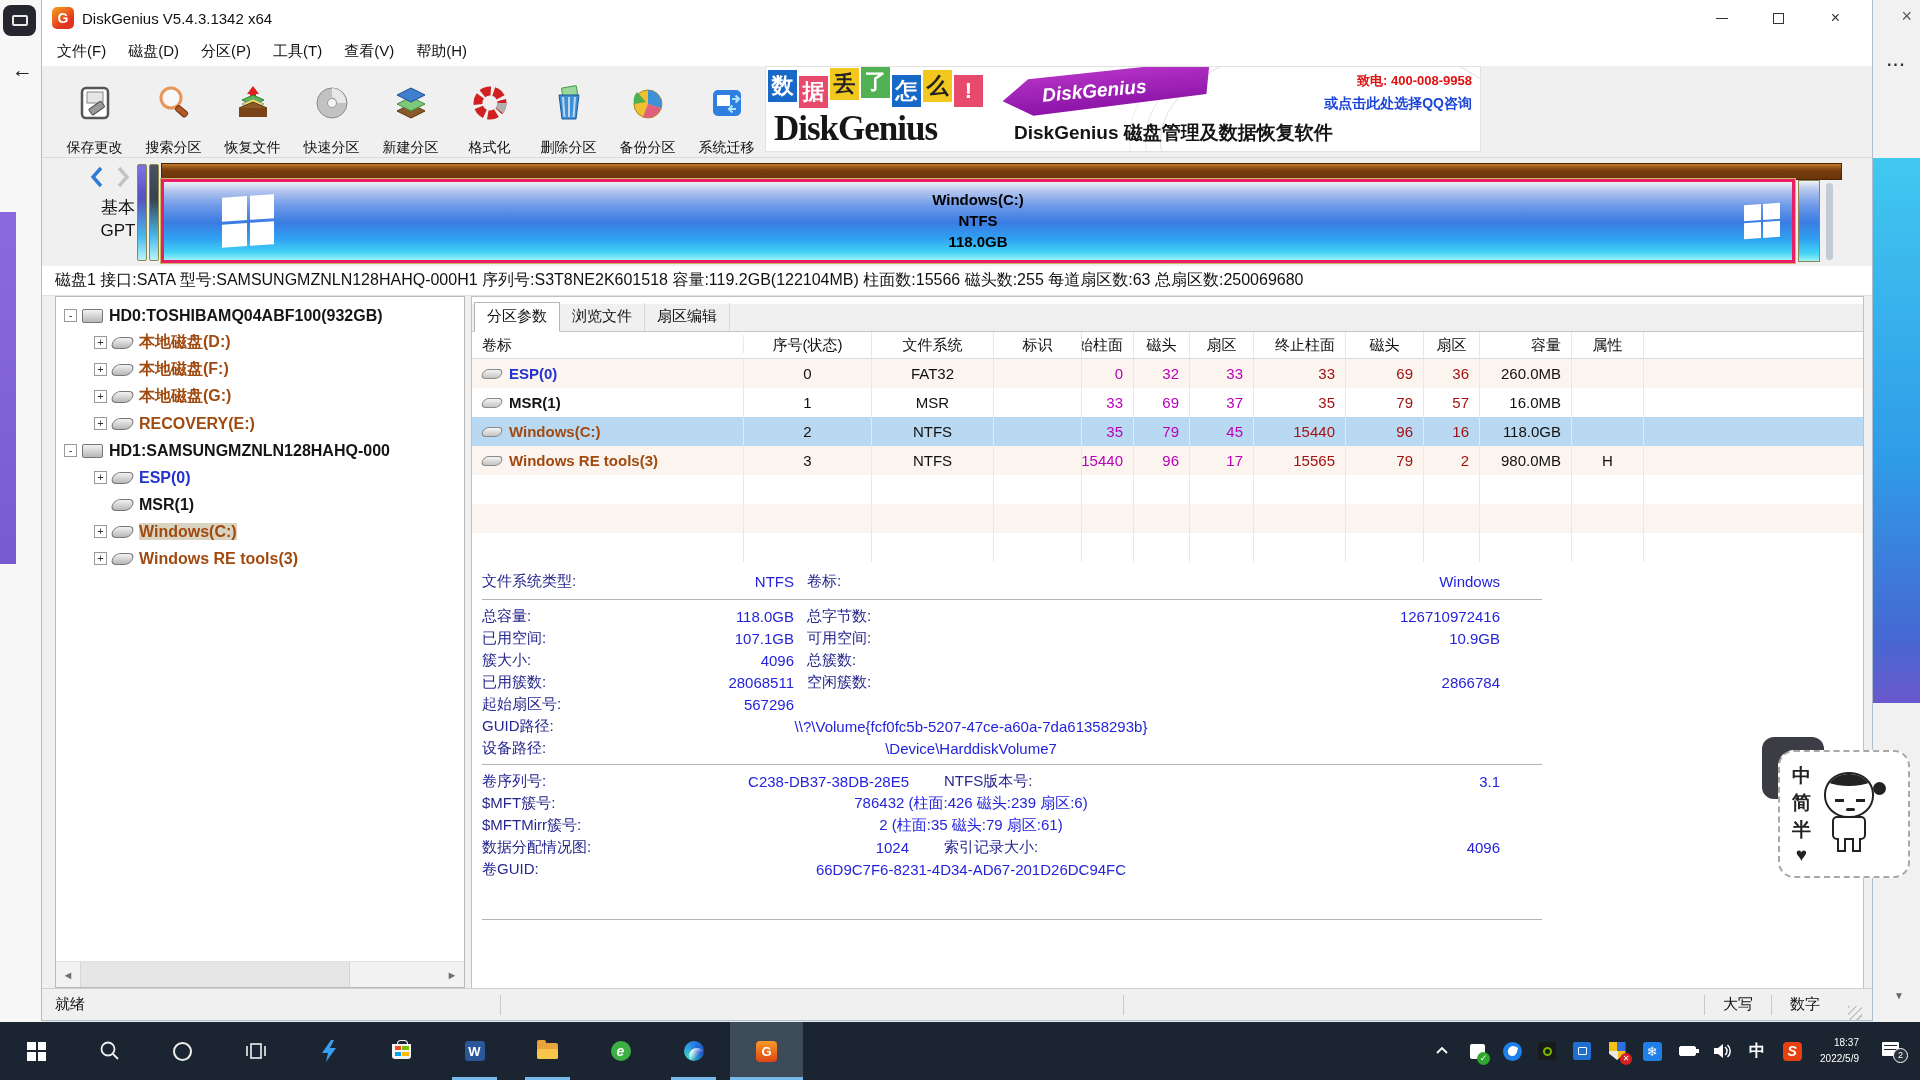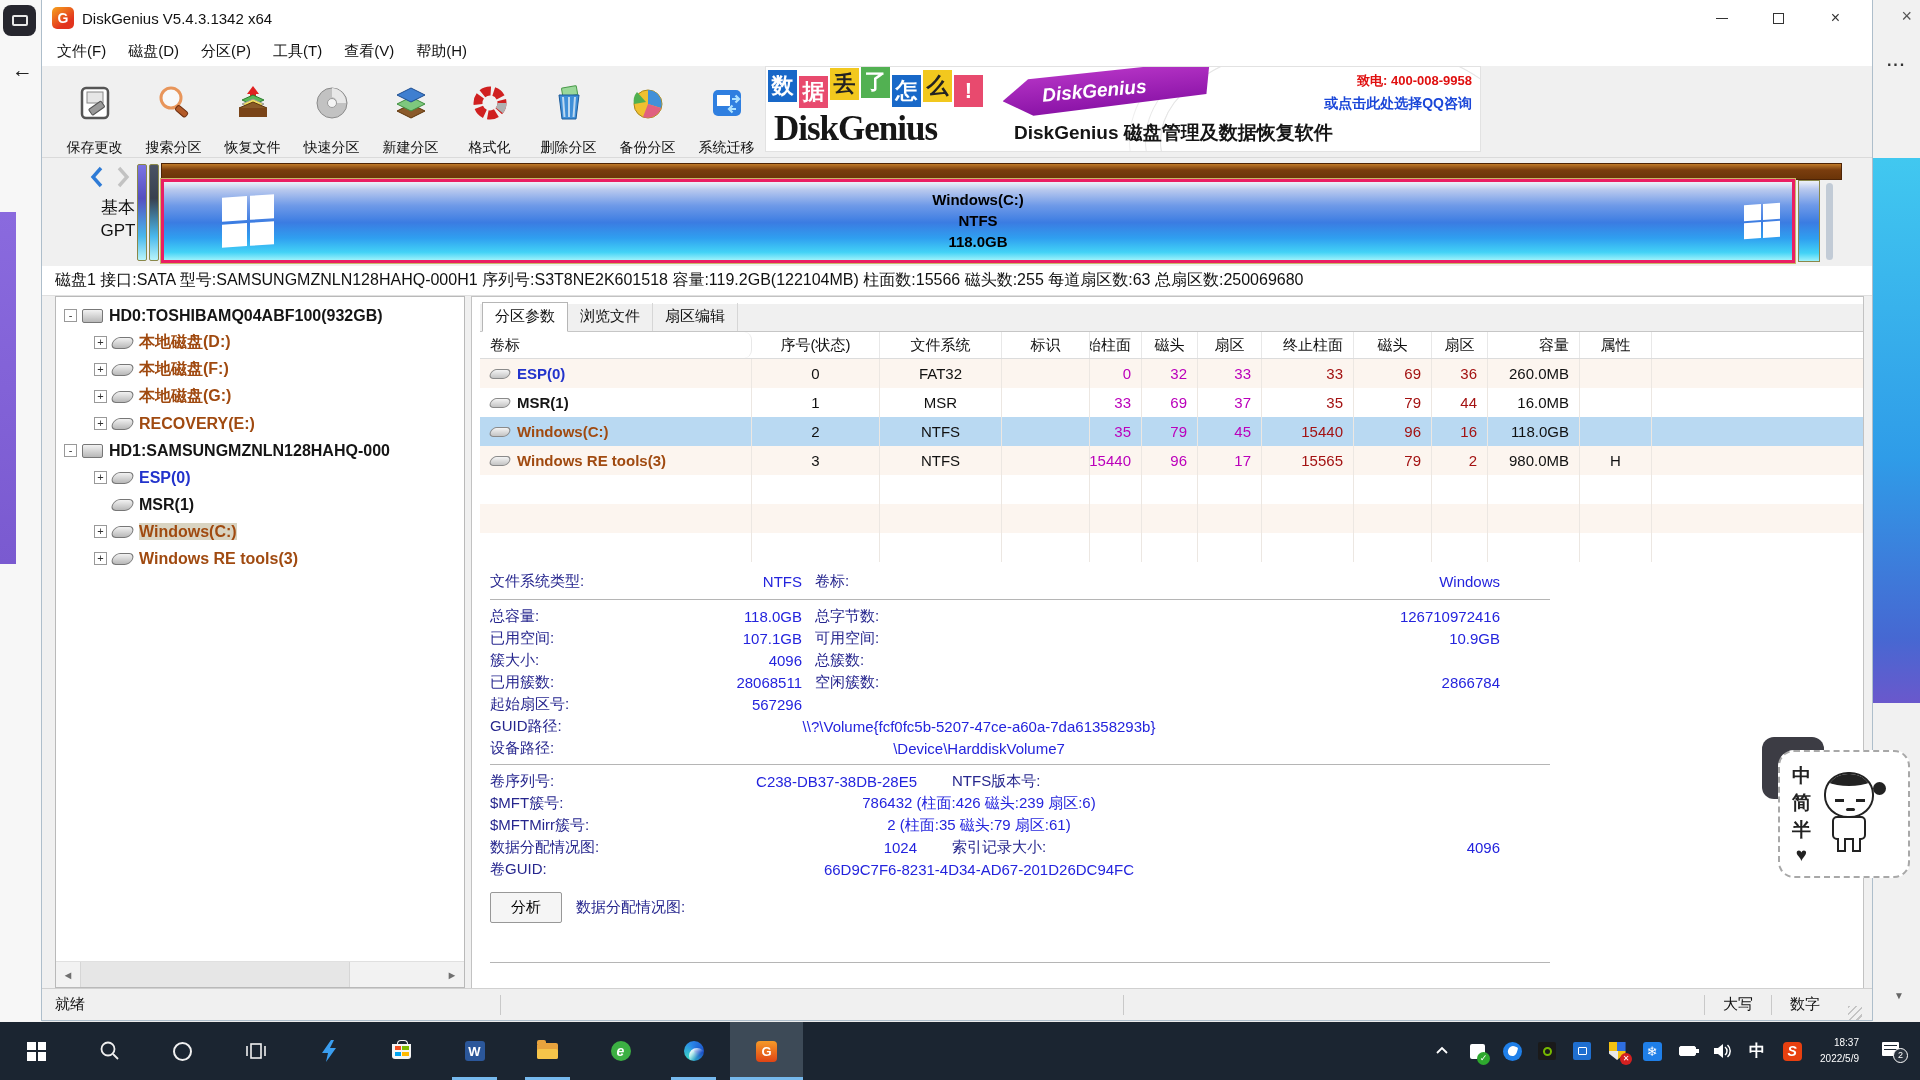--- a/index.html
+++ b/index.html
@@ -105,21 +105,21 @@
   .tlabel{font-weight:bold;font-size:16px;white-space:nowrap;}
   .x-black{color:#151515;}.x-brown{color:#a04a10;}.x-blue{color:#2233cc;}
   .x-sel{background:#d9d4c2;}
   .hscroll{position:absolute;left:0;right:0;bottom:0;height:26px;background:#f2f2f2;
     border-top:1px solid #e0e0e0;display:flex;align-items:center;}
   .harrow{width:24px;text-align:center;color:#707070;font-size:11px;flex:none;}
   .hthumb{height:100%;width:270px;background:#e6e6e6;border-left:1px solid #d6d6d6;border-right:1px solid #d6d6d6;}
   .htrack{flex:1;}
 
   .rightpanel{width:1393px;margin-left:6px;background:#fff;border:1px solid #c2c2c2;border-bottom:none;
-    display:flex;flex-direction:column;overflow:hidden;padding-top:7px;flex:none;padding-left:8px;}
+    display:flex;flex-direction:column;overflow:hidden;padding-top:7px;flex:none;}
   .tabstrip{display:flex;align-items:flex-end;background:#f0f0f0;height:28px;
     border-bottom:1px solid #c6c6c6;padding-left:2px;}
   .tab{padding:4px 12px 5px;font-size:15px;border-right:1px solid #d6d6d6;}
   .tab.x-active{background:#fff;border:1px solid #b6b6b6;border-bottom:1px solid #fff;margin-bottom:-1px;}
 
   .trow{display:grid;grid-template-columns:272px 128px 122px 88px 52px 56px 64px 92px 78px 56px 92px 72px;
     height:29px;font-size:15px;background:#fff;}
   .trow>span{height:100%;display:flex;align-items:center;border-right:1px solid #ece7e2;
     padding:0 10px;overflow:hidden;white-space:nowrap;}
   .trow>span:nth-of-type(1){justify-content:flex-start;}
@@ -581,21 +581,21 @@
               <b class="x-black">MSR(1)</b>
             </span>
             <span>1</span>
             <span>MSR</span>
             <span></span>
             <span>33</span>
             <span>69</span>
             <span>37</span>
             <span>35</span>
             <span>79</span>
-            <span>44</span>
+            <span>57</span>
             <span>16.0MB</span>
             <span></span>
           </div>
 
           <div class="trow x-selected">
             <span>
               <i class="volicon"></i>
               <b class="x-brown">Windows(C:)</b>
             </span>
             <span>2</span>
@@ -739,20 +739,21 @@
               <span class="v2"></span>
             </div>
           </div>
         <div class="dsep"></div>
         <div>
 
             <div class="dr x-c">
               <span class="l1">卷序列号:</span>
               <span class="v1">C238-DB37-38DB-28E5</span>
               <span class="l2">NTFS版本号:</span>
+              <span class="v2">3.1</span>
             </div>
 
             <div class="dr x-wide">
               <span class="l1">$MFT簇号:</span>
               <span class="v1">786432 (柱面:426 磁头:239 扇区:6)</span>
               <span class="l2"></span>
               <span class="v2"></span>
             </div>
 
             <div class="dr x-wide">
@@ -770,24 +771,20 @@
             </div>
 
             <div class="dr x-wide">
               <span class="l1">卷GUID:</span>
               <span class="v1">66D9C7F6-8231-4D34-AD67-201D26DC94FC</span>
               <span class="l2"></span>
               <span class="v2"></span>
             </div>
           </div>
 
-        <div class="an-row">
-          <button class="an-btn">分析</button>
-          <span class="an-lb">数据分配情况图:</span>
-        </div>
 
         <div class="final">
           <div class="dsep"></div>
 
         </div>
       </div>
     </div>
   </div>
 
   <div class="statusbar">

